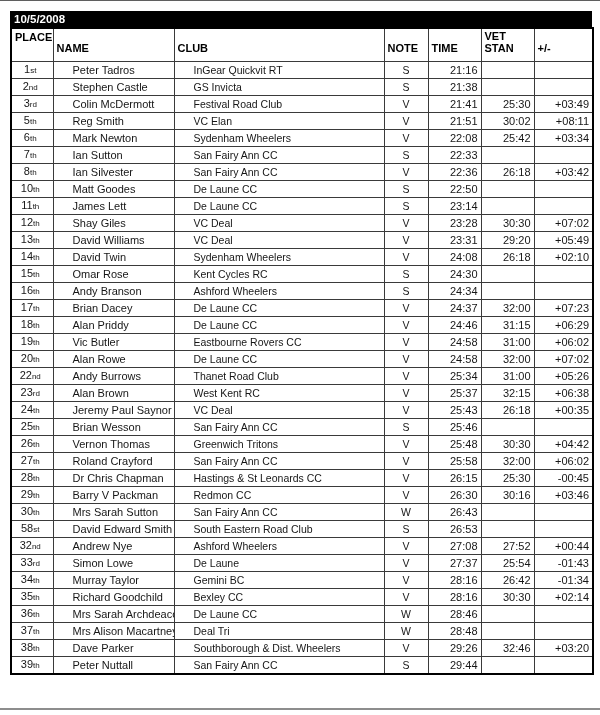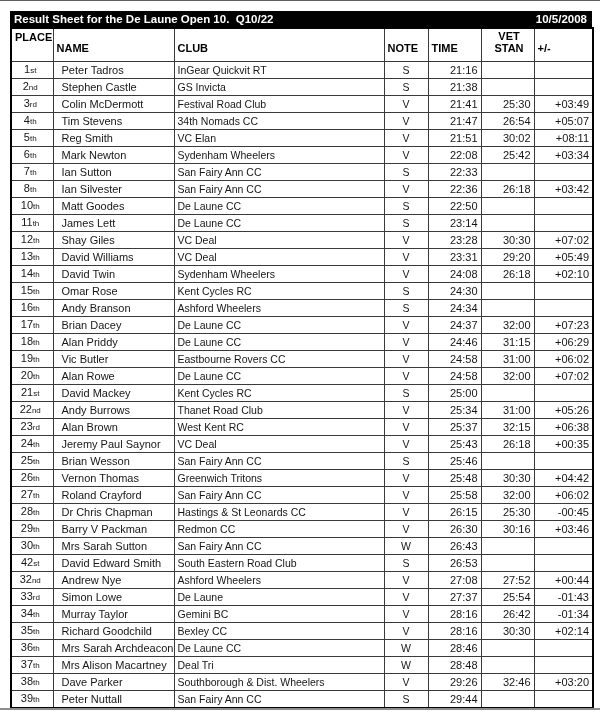--- a/index.html
+++ b/index.html
@@ -23,38 +23,37 @@
   th,td{
     border:1px solid #3a3a3a;overflow:hidden;white-space:nowrap;
     padding:0;box-sizing:border-box;
   }
   thead tr{height:26px;}
   th{
     font-size:11px;font-weight:bold;color:#000;text-align:left;
     vertical-align:bottom;padding:0 0 7px 3px;
   }
   th.h-place{vertical-align:top;padding-top:2px;}
-  th.h-vet{vertical-align:top;white-space:pre-line;line-height:12px;padding-top:1px;text-align:center;}
+  th.h-vet{vertical-align:top;white-space:pre-line;line-height:12px;padding-top:1px;}
   tbody tr{height:16.18px;}
   td{font-size:11px;color:#161616;line-height:15px;}
   td.c-place{text-align:center;padding-right:4px;}
   td.c-place .suf{font-size:8px;}
-  td.c-name{padding-left:8px;}
-  td.c-club{padding-left:3px;font-size:10.5px;}
+  td.c-name{padding-left:19px;}
+  td.c-club{padding-left:19px;font-size:10.5px;}
   td.c-note{text-align:center;font-size:10.5px;}
   td.c-time,td.c-vet,td.c-diff{text-align:right;padding-right:3px;}
 </style>
 </head>
 <body>
 
 <div class="top-rule"></div>
 
 <div class="sheet">
   <div class="titlebar">
-    <span>Result Sheet for the De Laune Open 10.  Q10/22</span>
     <span>10/5/2008</span>
   </div>
   <table>
     <colgroup>
       <col style="width:42px">
         <col style="width:121px">
         <col style="width:210px">
       <col style="width:44px">
         <col style="width:53px">
         <col style="width:53px">
@@ -94,29 +93,20 @@
         <tr>
           <td class="c-place"><span>3</span><span class="suf">rd</span></td>
           <td class="c-name">Colin McDermott</td>
           <td class="c-club">Festival Road Club</td>
           <td class="c-note">V</td>
           <td class="c-time">21:41</td>
           <td class="c-vet">25:30</td>
           <td class="c-diff">+03:49</td>
         </tr>
         <tr>
-          <td class="c-place"><span>4</span><span class="suf">th</span></td>
-          <td class="c-name">Tim Stevens</td>
-          <td class="c-club">34th Nomads CC</td>
-          <td class="c-note">V</td>
-          <td class="c-time">21:47</td>
-          <td class="c-vet">26:54</td>
-          <td class="c-diff">+05:07</td>
-        </tr>
-        <tr>
           <td class="c-place"><span>5</span><span class="suf">th</span></td>
           <td class="c-name">Reg Smith</td>
           <td class="c-club">VC Elan</td>
           <td class="c-note">V</td>
           <td class="c-time">21:51</td>
           <td class="c-vet">30:02</td>
           <td class="c-diff">+08:11</td>
         </tr>
         <tr>
           <td class="c-place"><span>6</span><span class="suf">th</span></td>
@@ -238,29 +228,20 @@
         <tr>
           <td class="c-place"><span>20</span><span class="suf">th</span></td>
           <td class="c-name">Alan Rowe</td>
           <td class="c-club">De Laune CC</td>
           <td class="c-note">V</td>
           <td class="c-time">24:58</td>
           <td class="c-vet">32:00</td>
           <td class="c-diff">+07:02</td>
         </tr>
         <tr>
-          <td class="c-place"><span>21</span><span class="suf">st</span></td>
-          <td class="c-name">David Mackey</td>
-          <td class="c-club">Kent Cycles RC</td>
-          <td class="c-note">S</td>
-          <td class="c-time">25:00</td>
-          <td class="c-vet"></td>
-          <td class="c-diff"></td>
-        </tr>
-        <tr>
           <td class="c-place"><span>22</span><span class="suf">nd</span></td>
           <td class="c-name">Andy Burrows</td>
           <td class="c-club">Thanet Road Club</td>
           <td class="c-note">V</td>
           <td class="c-time">25:34</td>
           <td class="c-vet">31:00</td>
           <td class="c-diff">+05:26</td>
         </tr>
         <tr>
           <td class="c-place"><span>23</span><span class="suf">rd</span></td>
@@ -328,21 +309,21 @@
         <tr>
           <td class="c-place"><span>30</span><span class="suf">th</span></td>
           <td class="c-name">Mrs Sarah Sutton</td>
           <td class="c-club">San Fairy Ann CC</td>
           <td class="c-note">W</td>
           <td class="c-time">26:43</td>
           <td class="c-vet"></td>
           <td class="c-diff"></td>
         </tr>
         <tr>
-          <td class="c-place"><span>42</span><span class="suf">st</span></td>
+          <td class="c-place"><span>58</span><span class="suf">st</span></td>
           <td class="c-name">David Edward Smith</td>
           <td class="c-club">South Eastern Road Club</td>
           <td class="c-note">S</td>
           <td class="c-time">26:53</td>
           <td class="c-vet"></td>
           <td class="c-diff"></td>
         </tr>
         <tr>
           <td class="c-place"><span>32</span><span class="suf">nd</span></td>
           <td class="c-name">Andrew Nye</td>

